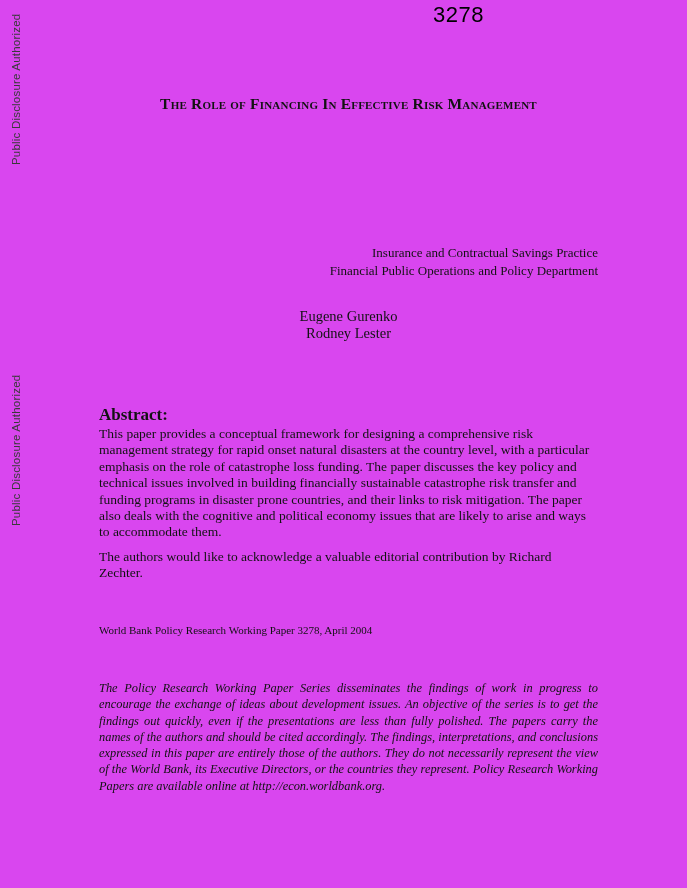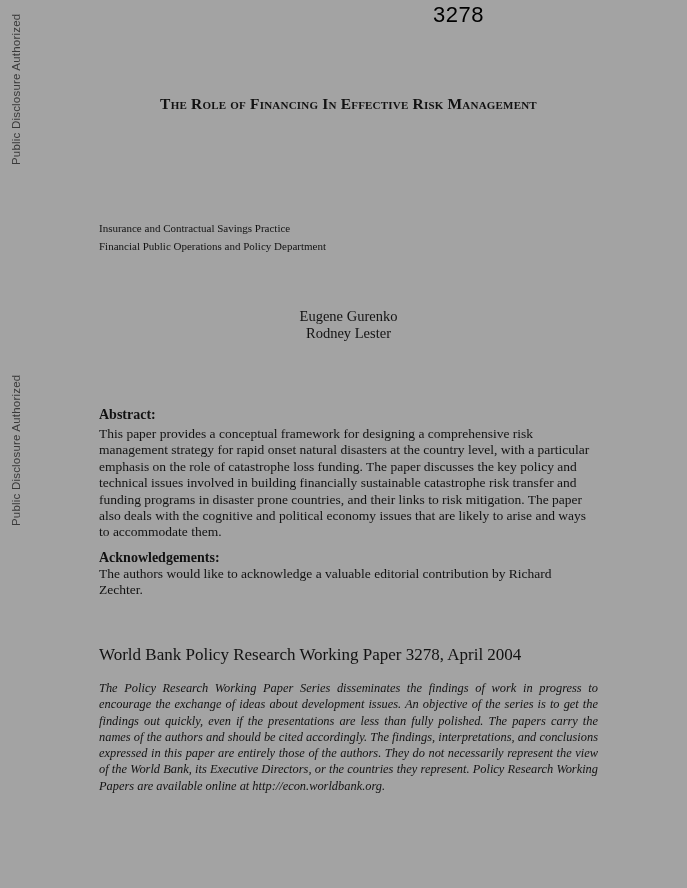--- a/index.html
+++ b/index.html
@@ -4,21 +4,21 @@
 <style>
   html, body {
     margin: 0;
     padding: 0;
     background: #e8e8e8;
   }
   .page {
     position: relative;
     width: 687px;
     height: 888px;
-    background: #a3a3a3;
+    background: #d946ef;
     overflow: hidden;
     font-family: "Liberation Serif", serif;
     color: #121212;
   }
   .paper-number {
     position: absolute;
     top: 2px;
     left: 433px;
     font-family: "Liberation Sans", sans-serif;
     font-size: 22px;
@@ -51,65 +51,65 @@
     width: 100%;
     text-align: center;
     font-weight: bold;
     font-variant: small-caps;
     font-size: 15.5px;
     line-height: 17px;
     letter-spacing: 0.2px;
   }
   .dept-block {
     position: absolute;
-    top: 220px;
+    top: 244px;
     width: 100%;
-    text-align: left;
-    font-size: 11px;
+    text-align: right;
+    font-size: 13px;
     line-height: 17.5px;
   }
   .authors-block {
     position: absolute;
     top: 308px;
     width: 100%;
     text-align: center;
     font-size: 14.5px;
     line-height: 17px;
   }
   .abstract-block {
     position: absolute;
     top: 406px;
     width: 100%;
     font-size: 13.5px;
     line-height: 16.4px;
   }
   .section-heading {
     font-weight: bold;
-    font-size: 14px;
+    font-size: 17px;
     line-height: 17px;
     margin: 0 0 3px 0;
   }
   .body-par {
     margin: 0;
   }
   .acks-block {
     position: absolute;
     top: 549px;
     width: 100%;
     font-size: 13.5px;
     line-height: 16.4px;
   }
   .acks-block .section-heading {
     margin-bottom: 0;
   }
   .series-line {
     position: absolute;
-    top: 645px;
+    top: 624px;
     width: 100%;
-    font-size: 17px;
+    font-size: 11px;
   }
   .disclaimer-block {
     position: absolute;
     top: 680px;
     width: 100%;
     font-style: italic;
     text-align: justify;
     font-size: 12.4px;
     line-height: 16.3px;
   }
@@ -140,21 +140,20 @@
       <div>Eugene Gurenko</div>
       <div>Rodney Lester</div>
     </div>
 
     <div class="abstract-block">
       <div class="section-heading">Abstract:</div>
       <p class="body-par">This paper provides a conceptual framework for designing a comprehensive risk management strategy for rapid onset natural disasters at the country level, with a particular emphasis on the role of catastrophe loss funding. The paper discusses the key policy and technical issues involved in building financially sustainable catastrophe risk transfer and funding programs in disaster prone countries, and their links to risk mitigation. The paper also deals with the cognitive and political economy issues that are likely to arise and ways to accommodate them.</p>
     </div>
 
     <div class="acks-block">
-      <div class="section-heading">Acknowledgements:</div>
       <p class="body-par">The authors would like to acknowledge a valuable editorial contribution by Richard Zechter.</p>
     </div>
 
     <div class="series-line">World Bank Policy Research Working Paper 3278, April 2004</div>
 
     <div class="disclaimer-block">The Policy Research Working Paper Series disseminates the findings of work in progress to encourage the exchange of ideas about development issues. An objective of the series is to get the findings out quickly, even if the presentations are less than fully polished. The papers carry the names of the authors and should be cited accordingly. The findings, interpretations, and conclusions expressed in this paper are entirely those of the authors. They do not necessarily represent the view of the World Bank, its Executive Directors, or the countries they represent. Policy Research Working Papers are available online at http://econ.worldbank.org.</div>
 
   </div>
 
 </div>

